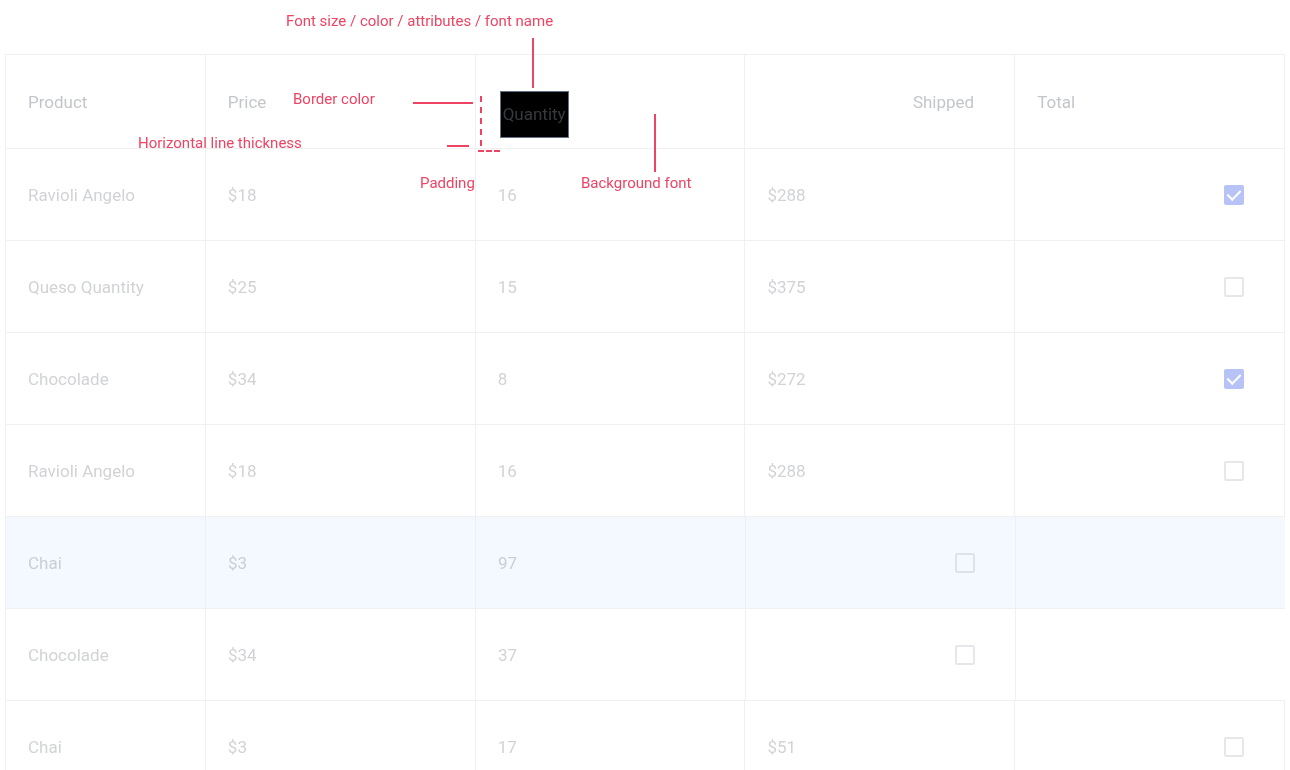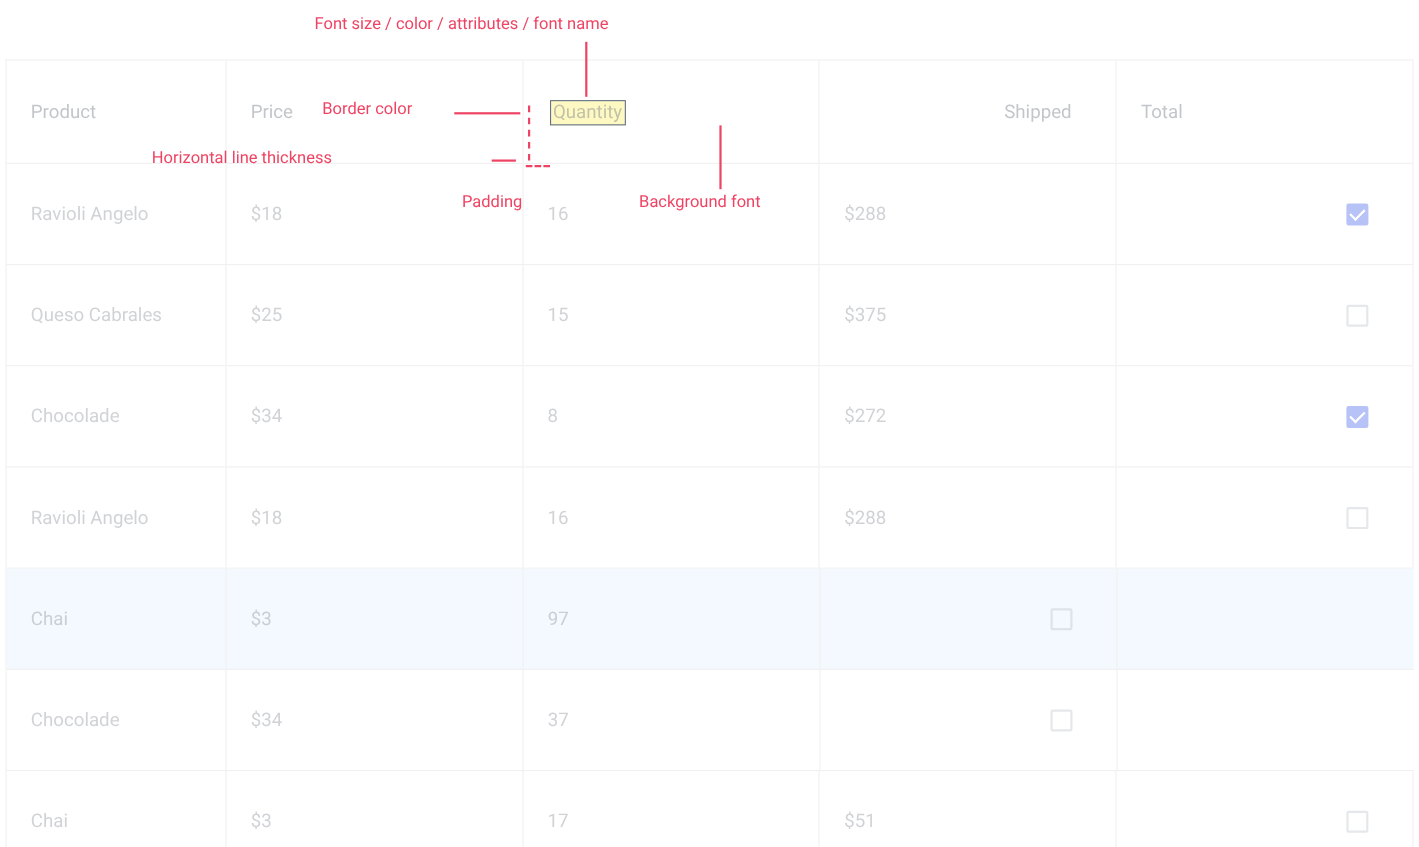--- a/index.html
+++ b/index.html
@@ -83,25 +83,25 @@
   .col.c3 { width: 270px; position: relative; }
   .col.c4 { width: 270px; }
   .col.c5 { width: 270px; justify-content: flex-end; padding-right: 40px; }
 
   .row.highlight { background: var(--highlight-bg); }
 
   
   .focus-box {
     position: absolute;
     border: 1px solid var(--cell-focus-border);
-    padding: 0 2px;
+    padding: 12px 2px;
     line-height: 21px;
     font-size: 17px;
     color: var(--text-header);
-    background: #fef9c3;
+    background: #000000;
     left: 24px;
     top: 36px;
   }
 
   
   .cbx {
     width: 20px;
     height: 20px;
     border: 2px solid var(--checkbox-empty);
     border-radius: 2px;
@@ -162,21 +162,21 @@
       <div class="row">
         <div class="col c1">Ravioli Angelo</div>
         <div class="col c2">$18</div>
         <div class="col c3">16</div>
         <div class="col c4">$288</div>
         <div class="col c5">
           <div class="cbx checked"></div>
         </div>
       </div>
       <div class="row">
-        <div class="col c1">Queso Cabrales</div>
+        <div class="col c1">Queso Quantity</div>
         <div class="col c2">$25</div>
         <div class="col c3">15</div>
         <div class="col c4">$375</div>
         <div class="col c5">
           <div class="cbx"></div>
         </div>
       </div>
       <div class="row">
         <div class="col c1">Chocolade</div>
         <div class="col c2">$34</div>

